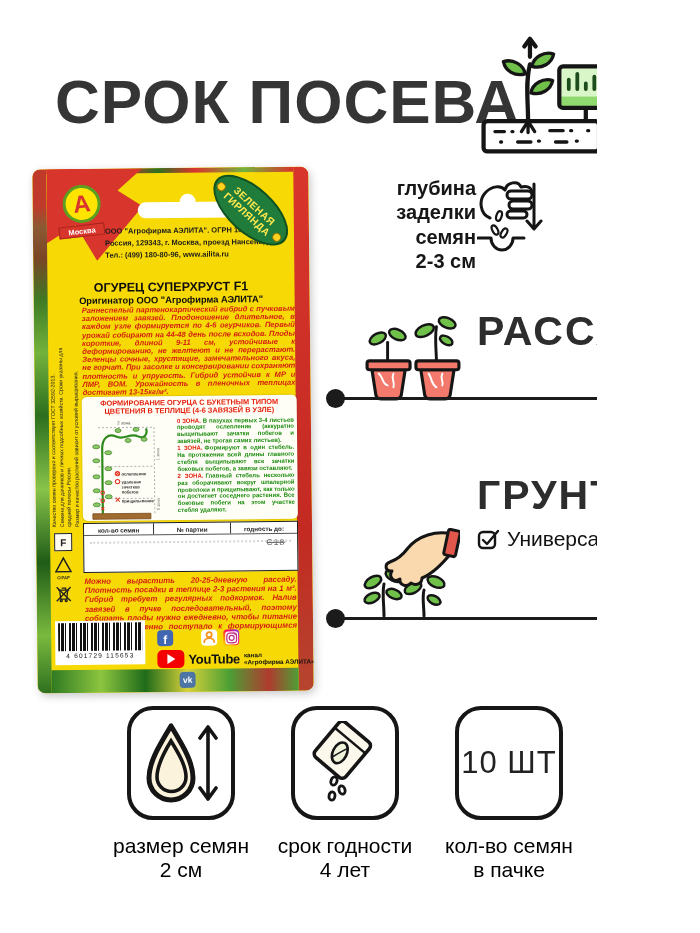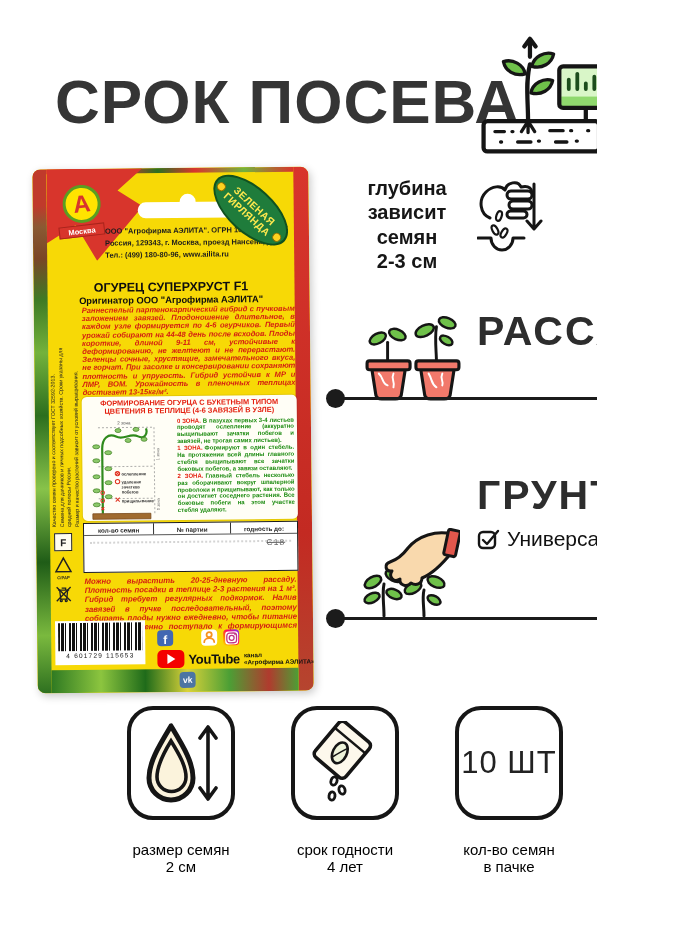--- a/index.html
+++ b/index.html
@@ -6,21 +6,21 @@
   #page{position:relative;width:597px;height:933px;background:#fff;overflow:hidden;
         font-family:"Liberation Sans",sans-serif;}
   #page *{box-sizing:border-box;}
   .abs{position:absolute;}
 
   
   .hdr-title{left:55px;top:66px;font-size:62px;font-weight:700;letter-spacing:1px;color:#353535;white-space:nowrap;}
   .hdr-icon{left:476px;top:34px;width:142px;height:128px;}
 
   
-  .depth-note{left:338px;top:176px;width:138px;text-align:center;font-size:20px;font-weight:700;color:#161616;line-height:1.22;}
+  .depth-note{left:338px;top:176px;width:138px;text-align:right;font-size:20px;font-weight:700;color:#161616;line-height:1.22;}
   .hand-sow{left:477px;top:178px;width:66px;height:84px;}
   .big-word{font-size:41px;font-weight:700;letter-spacing:2px;color:#2d2d2d;white-space:nowrap;}
   .rassada-title{left:477px;top:308px;}
   .grunt-title{left:477px;top:472px;}
   .months{font-size:23px;color:#1d1d1d;letter-spacing:1px;word-spacing:8px;white-space:nowrap;}
   .months-1{left:481px;top:362px;}
   .months-2{left:478px;top:586px;word-spacing:16px;}
   .pots-icon{left:363px;top:315px;width:100px;height:86px;}
   .plant-hand{left:360px;top:528px;width:100px;height:92px;}
   .chk-row{left:477px;top:527px;display:flex;align-items:center;gap:7px;}
@@ -29,21 +29,21 @@
   .tl-line{height:3px;background:#1b1b1b;left:333px;width:367px;z-index:5;}
   .tl-dot{width:19px;height:19px;border-radius:50%;background:#1b1b1b;left:326px;z-index:5;}
   .line-1{top:397px;} .dot-1{top:389px;}
   .line-2{top:617px;} .dot-2{top:609px;}
 
   
   .card{top:706px;width:108px;height:114px;border:4.5px solid #161616;border-radius:26px;background:#fff;
         display:flex;align-items:center;justify-content:center;}
   .card-1{left:127px;} .card-2{left:291px;} .card-3{left:455px;}
   .card-3 .qty{font-size:31px;color:#222;letter-spacing:1px;white-space:nowrap;}
-  .card-label{top:834px;width:176px;text-align:center;font-size:15px;line-height:1.16;color:#000;margin-top:7px;}
+  .card-label{top:834px;width:176px;text-align:center;font-size:21px;line-height:1.16;color:#000;}
   .lbl-1{left:93px;} .lbl-2{left:257px;} .lbl-3{left:421px;}
 
   
   .photo{left:30px;top:163px;width:305px;height:532px;background:#fff;}
   .packet{position:absolute;left:5px;top:5px;width:276px;height:524px;background:#f7d906;
           border-radius:8px;overflow:hidden;transform:rotate(-0.6deg);
           box-shadow:2px 3px 8px rgba(0,0,0,.22);}
   .strip-left{left:0;top:0;width:14px;height:524px;
       background:linear-gradient(180deg,#c03a2b 0%,#c03a2b 7%,#8a5a33 11%,#7a4526 17%,#3e7b24 25%,#74b23c 35%,#2c6e1e 47%,#88c34a 61%,#1f5c17 75%,#7ab93e 89%,#2e7020 100%);}
   .strip-right{left:261px;top:0;width:15px;height:524px;background:linear-gradient(180deg,#d8352c,#c32a22 70%,#b5452f);}
@@ -135,21 +135,21 @@
     <rect x="90" y="66" width="52" height="10" fill="#90d96e"></rect>
     <g stroke="#1d4d1d" stroke-width="4" stroke-linecap="round">
       <path d="M98,58 V48 M107,58 V42 M116,58 V52 M125,58 V45 M134,58 V52"></path>
     </g>
     <rect x="88" y="34" width="56" height="44" rx="4" fill="none" stroke="#151515" stroke-width="4.5"></rect>
     <path d="M116,78 V92" stroke="#151515" stroke-width="4.5"></path>
   </svg>
 
   <div class="abs depth-note">
     <div>глубина</div>
-    <div>зависит</div>
+    <div>заделки</div>
     <div>семян</div>
     <div>2-3 см</div>
   </div>
   <svg class="abs hand-sow" viewBox="0 0 66 84">
     <g fill="none" stroke="#151515" stroke-width="3" stroke-linecap="round" stroke-linejoin="round">
       <path d="M57,6 V50 M50,43 L57,51 L64,43"></path>
       <path d="M1,60 H14 A11,12 0 1 0 36,60 H47"></path>
       <path fill="#fff" d="M13,40 C3,36 1,22 9,14 C15,8 24,7 28,12 C30,4 41,2 44,9 C52,7 56,11 54,16 L44,18"></path>
       <rect fill="#fff" x="30" y="13" width="25" height="8" rx="4"></rect>
       <rect fill="#fff" x="32" y="23" width="23" height="8" rx="4"></rect>

